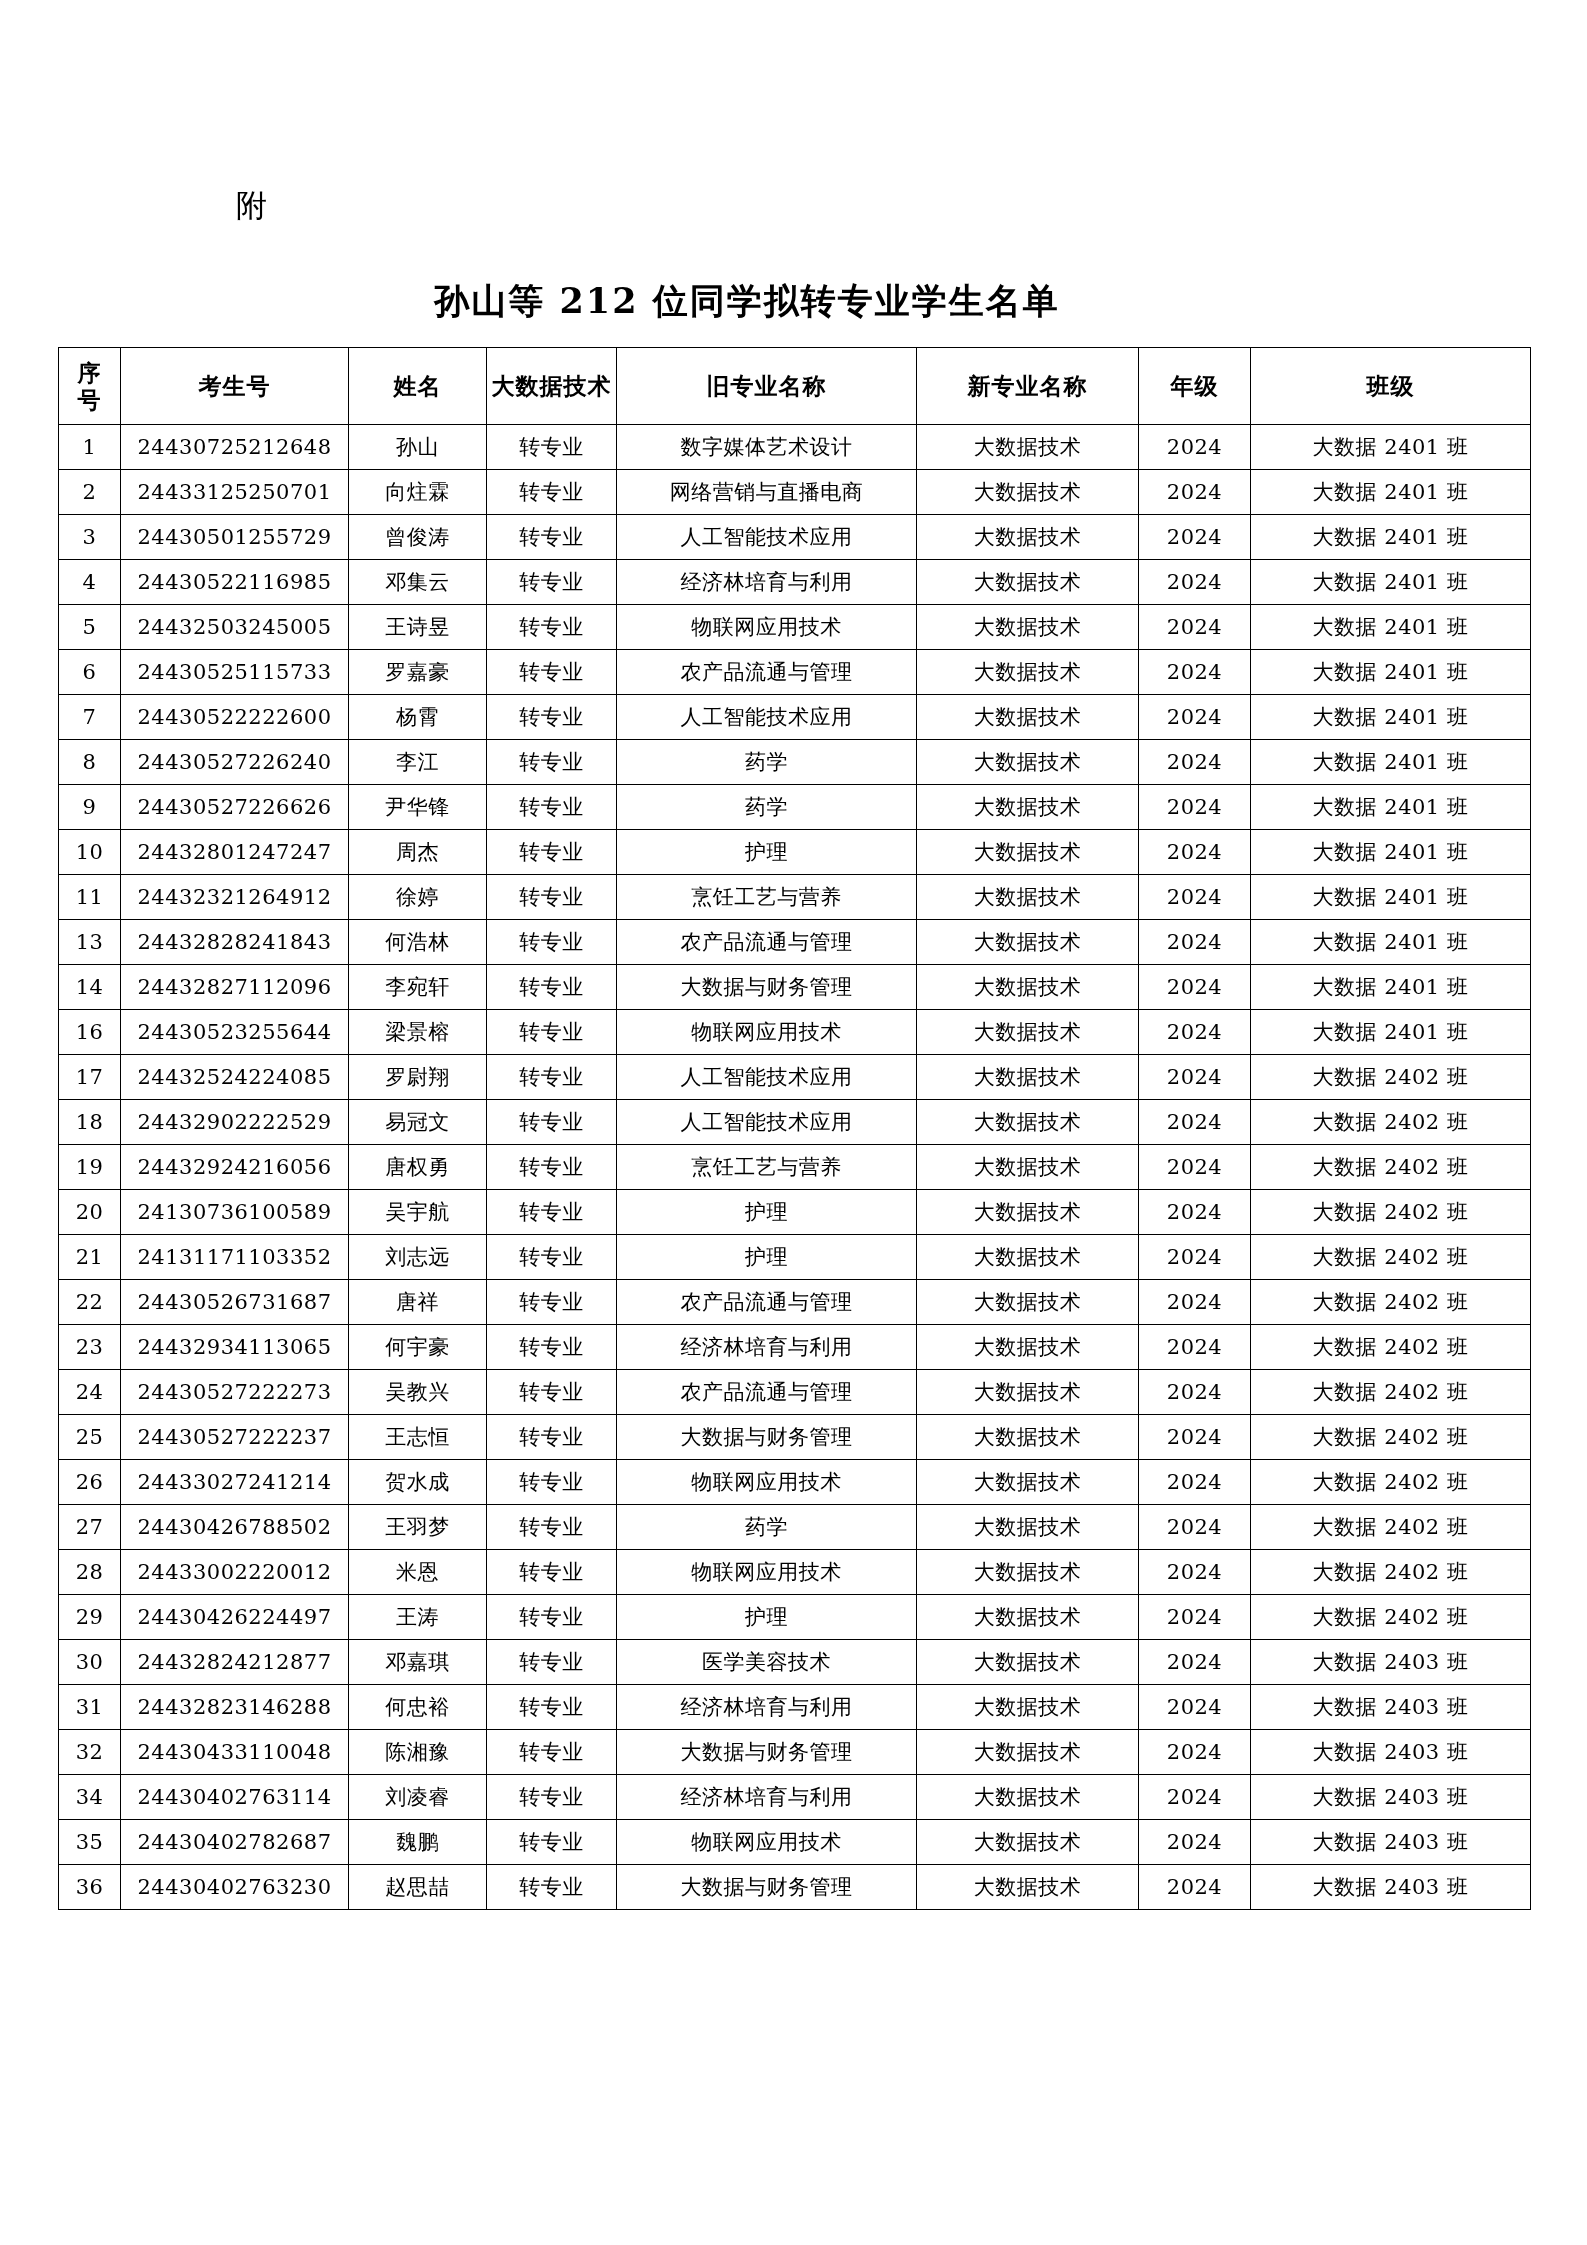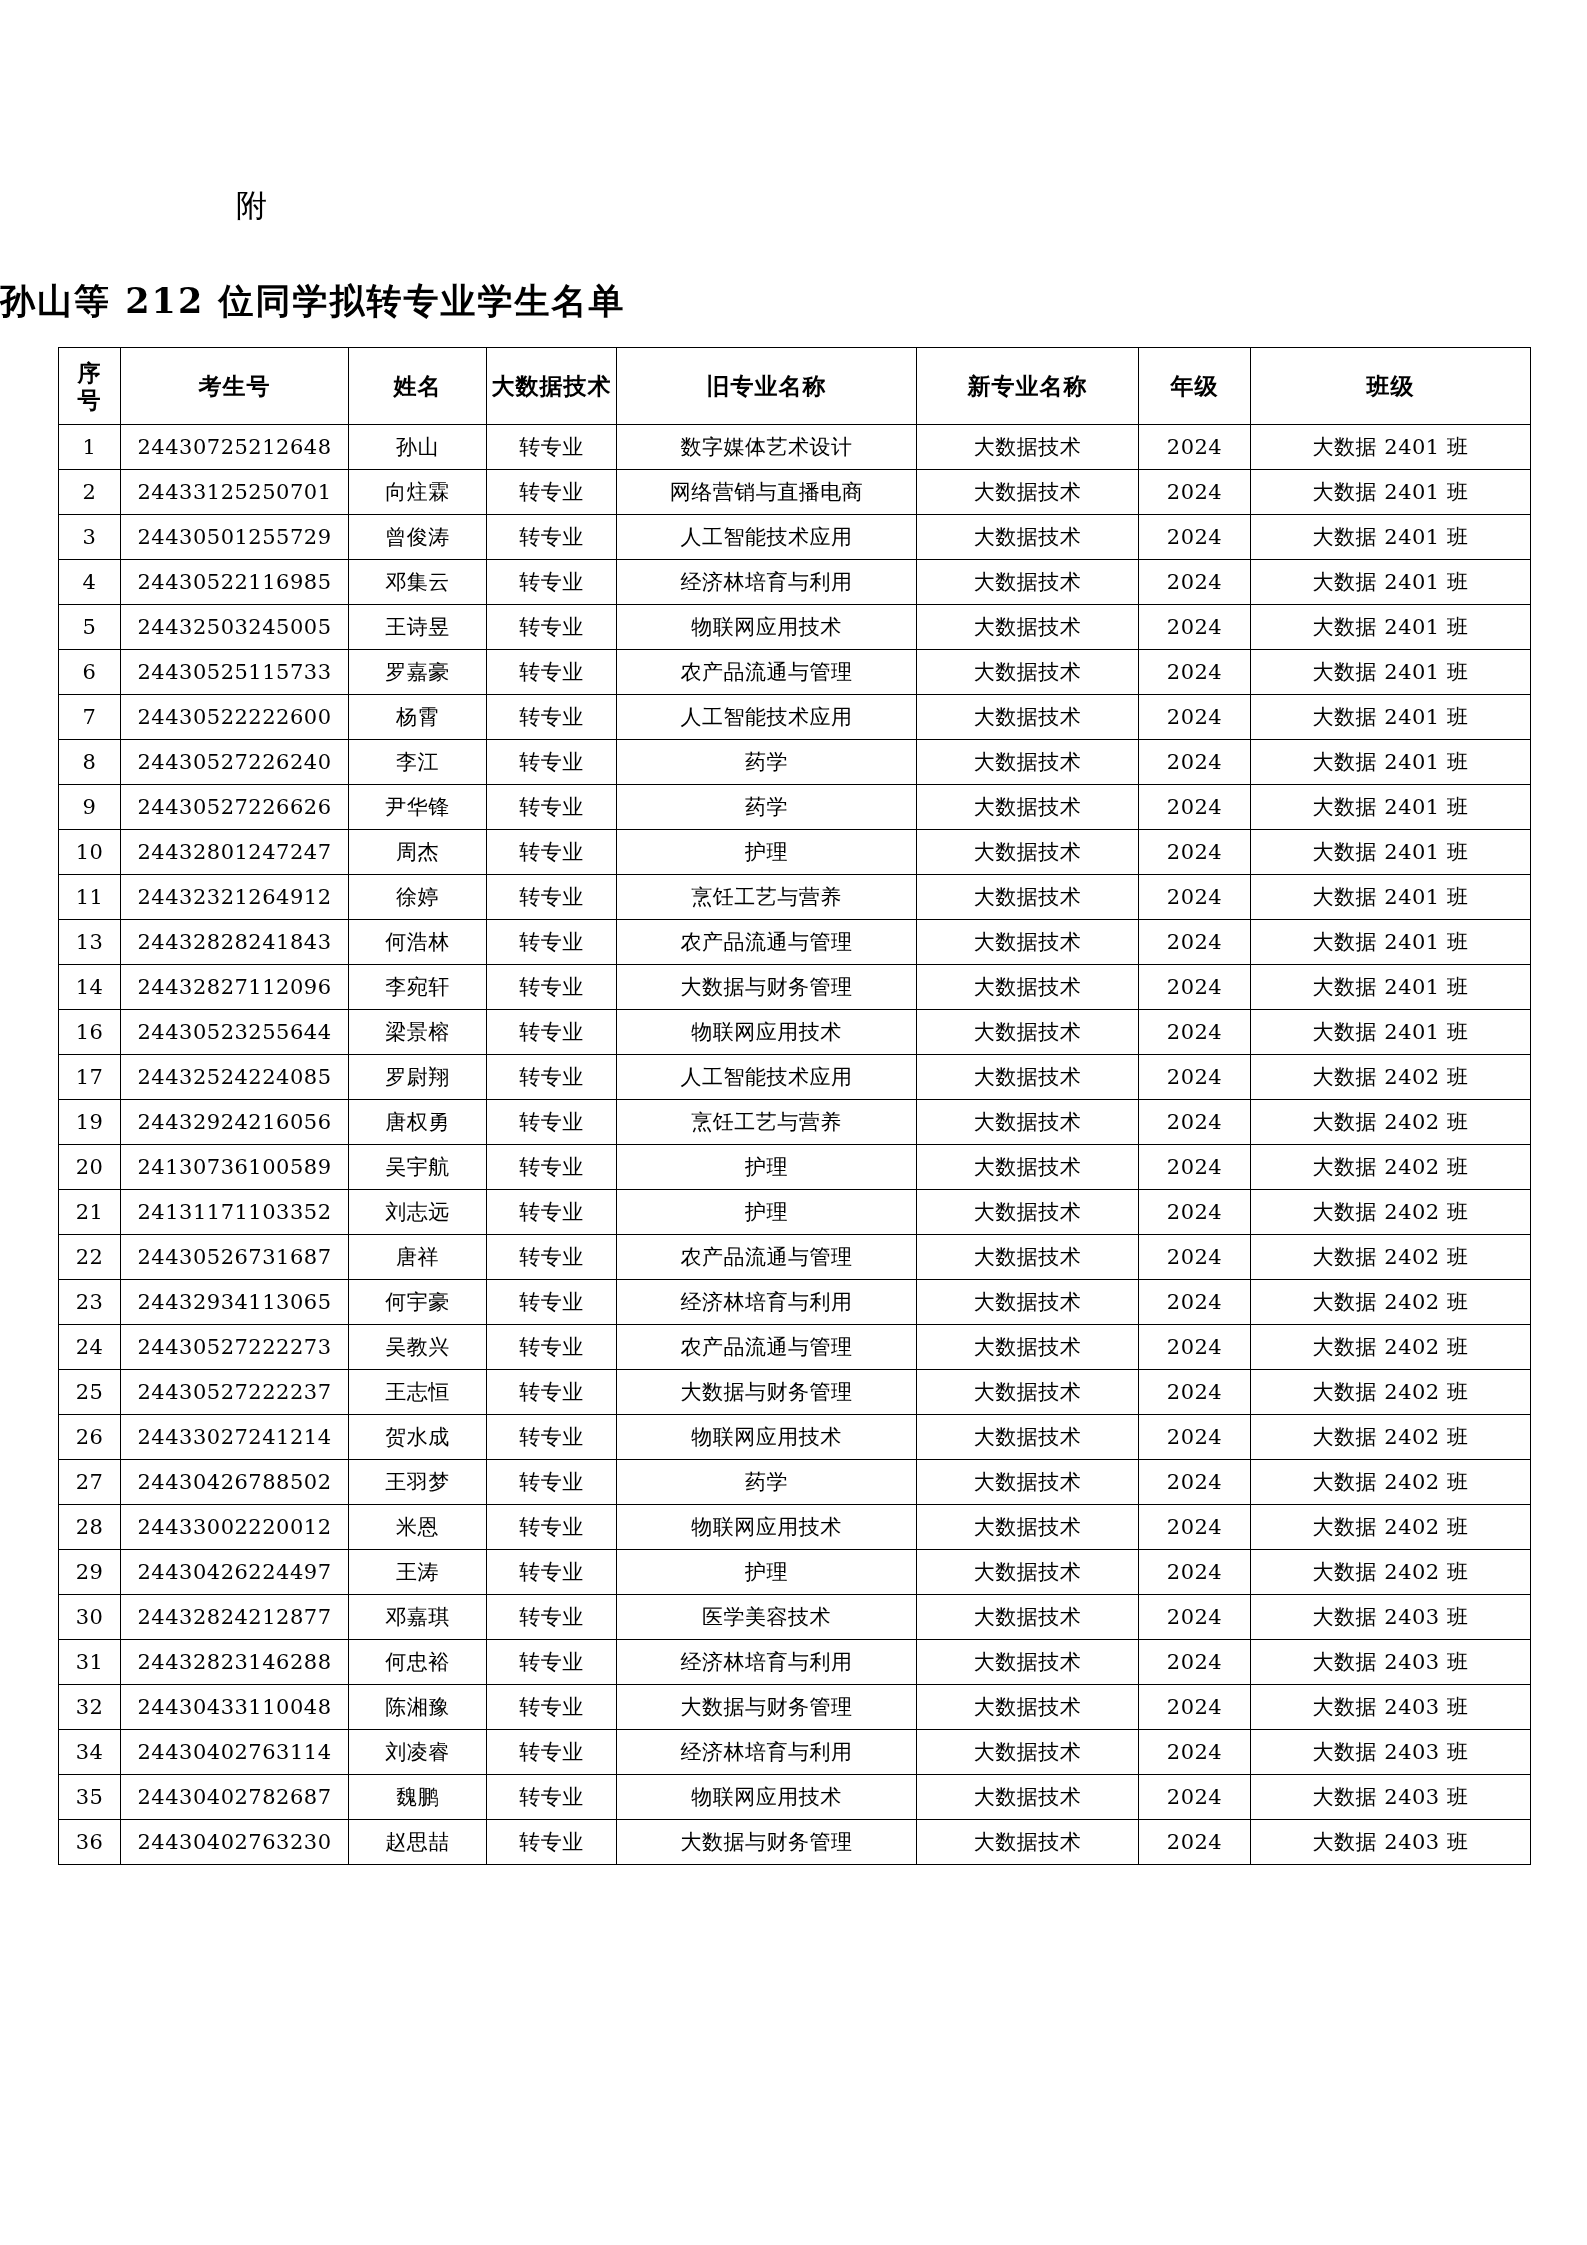--- a/index.html
+++ b/index.html
@@ -28,21 +28,21 @@
     top: 185px;
     font-size: 31px;
     font-family: "DejaVu Serif", "Liberation Serif", serif;
     letter-spacing: 1px;
   }
   .doc-title {
     position: absolute;
     left: 0;
     top: 278px;
     width: 1494px;
-    text-align: left;
+    text-align: center;
     font-size: 35px;
     font-weight: bold;
     letter-spacing: 2px;
     font-family: "DejaVu Serif", "Liberation Serif", serif;
   }
   .table-wrap {
     position: absolute;
     left: 58px;
     top: 347px;
     width: 1472px;
@@ -267,20 +267,30 @@
             <td class="num">17</td>
             <td class="exam">24432524224085</td>
             <td class="name">罗尉翔</td>
             <td class="type">转专业</td>
             <td class="old">人工智能技术应用</td>
             <td class="new">大数据技术</td>
             <td class="grade">2024</td>
             <td class="class">大数据 2402 班</td>
           </tr>
           <tr>
+            <td class="num">18</td>
+            <td class="exam">24432902222529</td>
+            <td class="name">易冠文</td>
+            <td class="type">转专业</td>
+            <td class="old">人工智能技术应用</td>
+            <td class="new">大数据技术</td>
+            <td class="grade">2024</td>
+            <td class="class">大数据 2402 班</td>
+          </tr>
+          <tr>
             <td class="num">19</td>
             <td class="exam">24432924216056</td>
             <td class="name">唐权勇</td>
             <td class="type">转专业</td>
             <td class="old">烹饪工艺与营养</td>
             <td class="new">大数据技术</td>
             <td class="grade">2024</td>
             <td class="class">大数据 2402 班</td>
           </tr>
           <tr>

